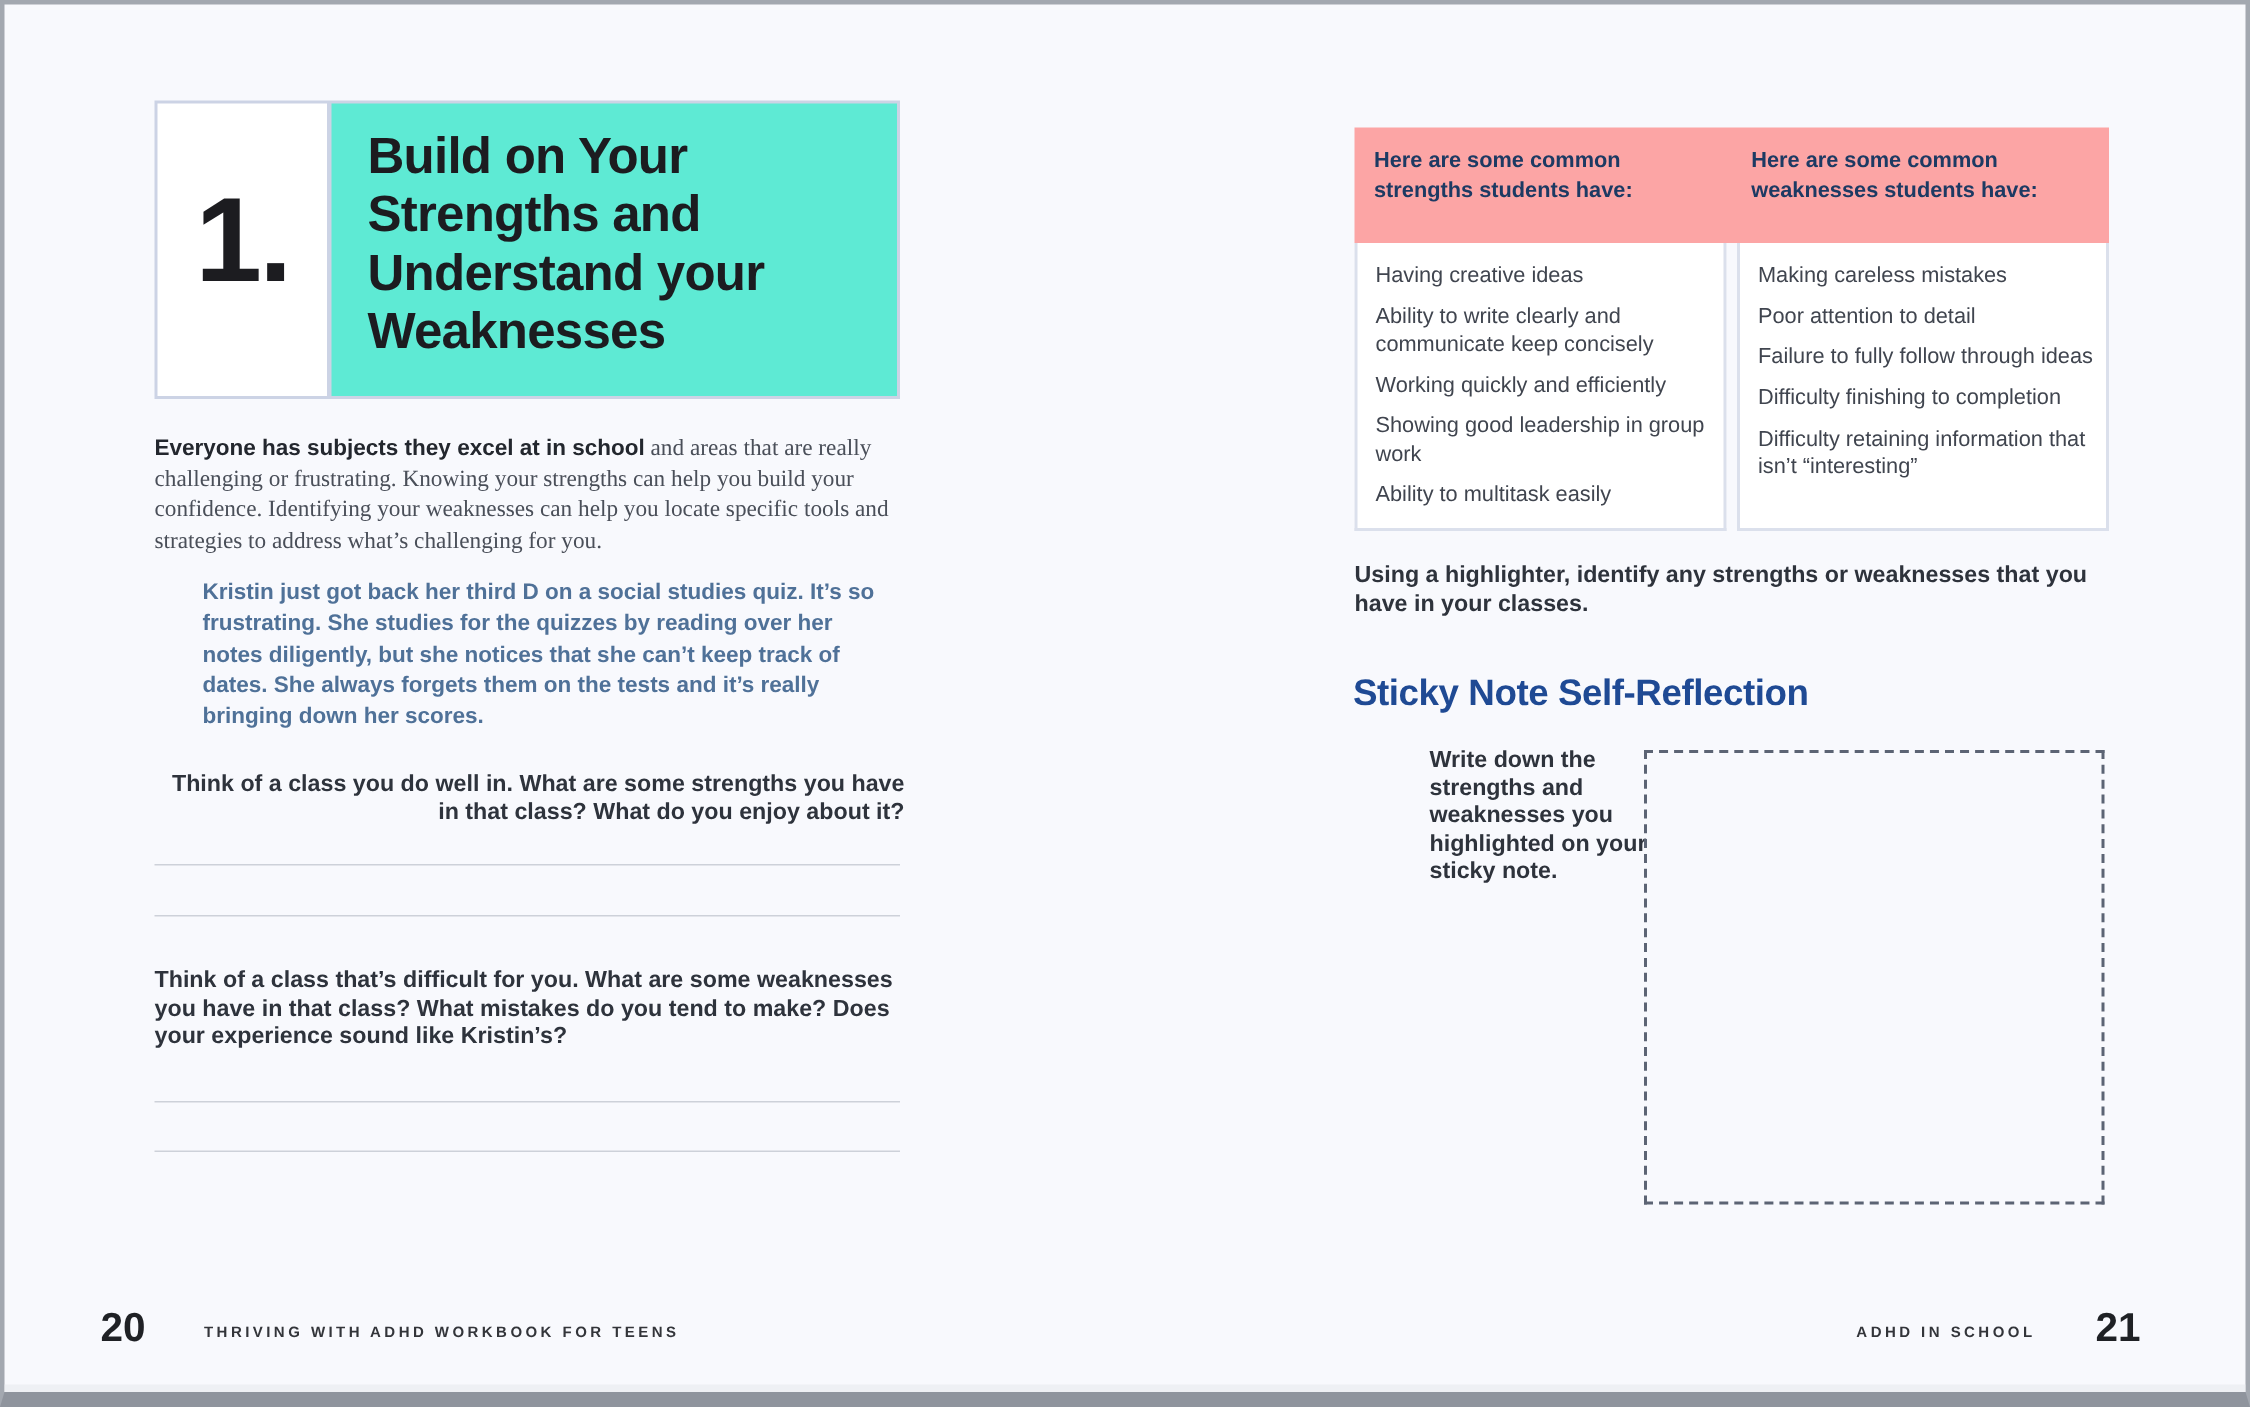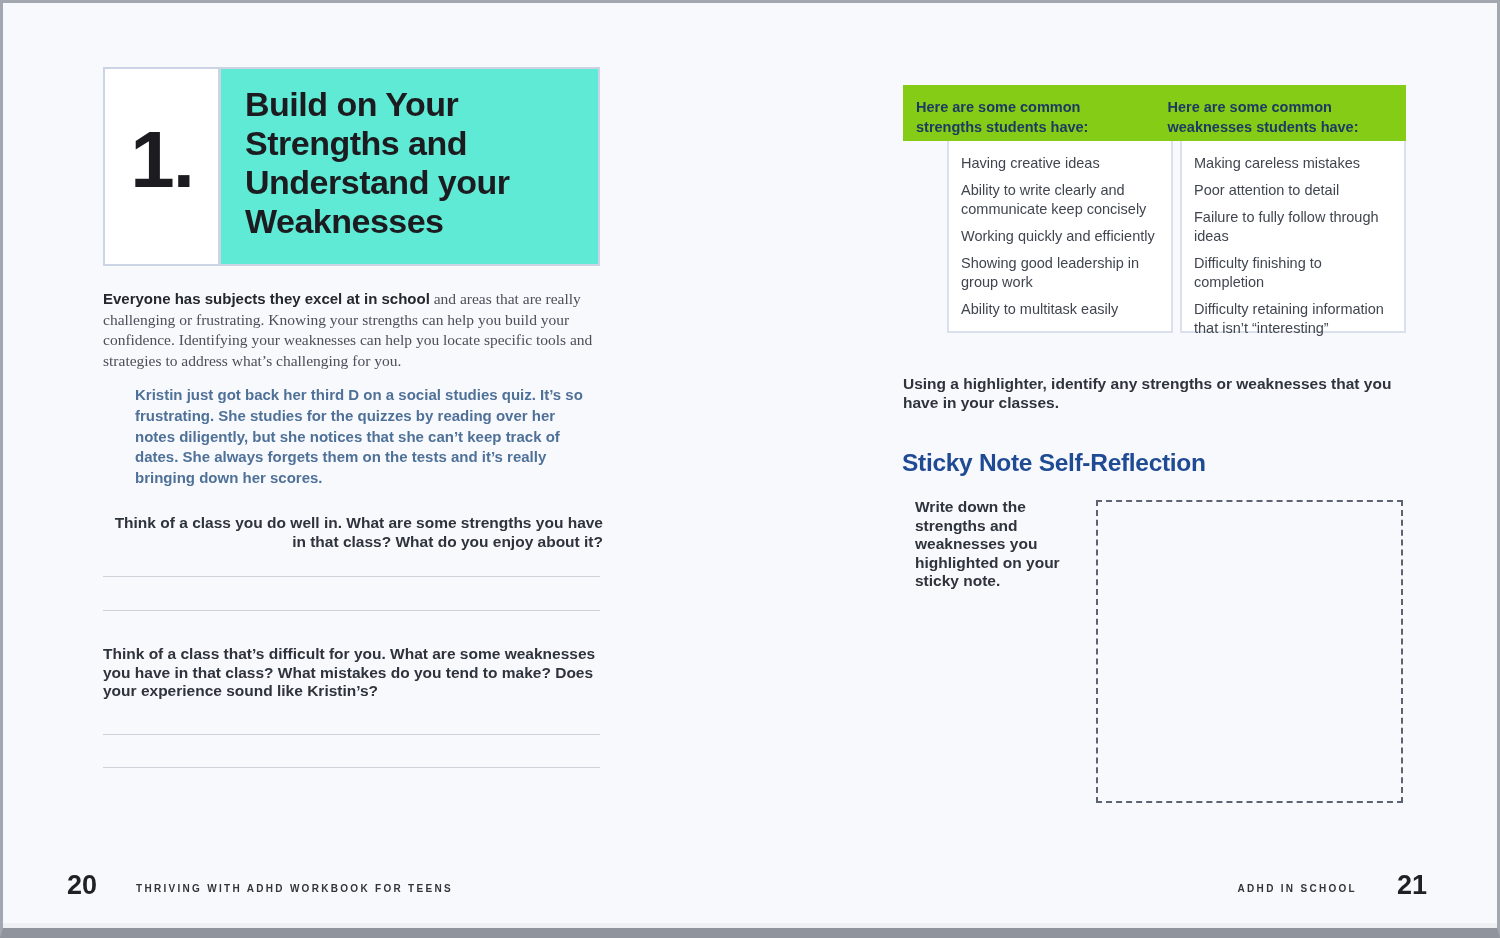--- a/index.html
+++ b/index.html
@@ -70,49 +70,49 @@
   .running-title {
     position:absolute; top:880px;
     font-size:10px; font-weight:600; letter-spacing:2.3px;
     color:#33353a;
   }
   .rt-left  { left:133px; }
   .rt-right { right:140px; }
   
   .table { position:absolute; left:900px; top:82px; width:503px; }
   .table-header {
-    display:flex; background:#84cc16; height:56px;
+    display:flex; background:#fca5a5; height:77px;
   }
   .table-header .hcell {
     width:50%; padding:13px 10px 0 13px;
     font-size:14.5px; font-weight:700; line-height:19.5px;
     color:#1d3a63;
   }
-  .table-body { display:flex; gap:7px;margin-left:44px; }
+  .table-body { display:flex; gap:7px; }
   .table-body .bcell {
     flex:1; background:#ffffff; height:192px;
     border:2px solid #dbe0ec; border-top:none;
     padding:4px 8px 0 12px;
   }
   .bcell ul { list-style:none; }
   .bcell li {
     font-size:14.5px; line-height:18.8px; color:#40454f;
     margin-top:8.5px;
   }
   .highlighter {
     position:absolute; left:900px; top:372px; width:505px;
     font-size:15.5px; line-height:18.5px; font-weight:600; color:#2e333c;
   }
   .section-heading {
     position:absolute; left:899px; top:446px;
     font-size:24.5px; font-weight:800; letter-spacing:-0.3px;
     color:#1f4a94;
   }
   .sticky-instruction {
-    position:absolute; left:912px; top:495px; width:178px;
+    position:absolute; left:950px; top:495px; width:178px;
     font-size:15.5px; line-height:18.6px; font-weight:600; color:#2e333c;
   }
   .sticky-box {
     position:absolute; left:1093px; top:497px; width:307px; height:303px;
     border:2px dashed #5c6474;
   }
 </style>
 </head>
 <body>
 

